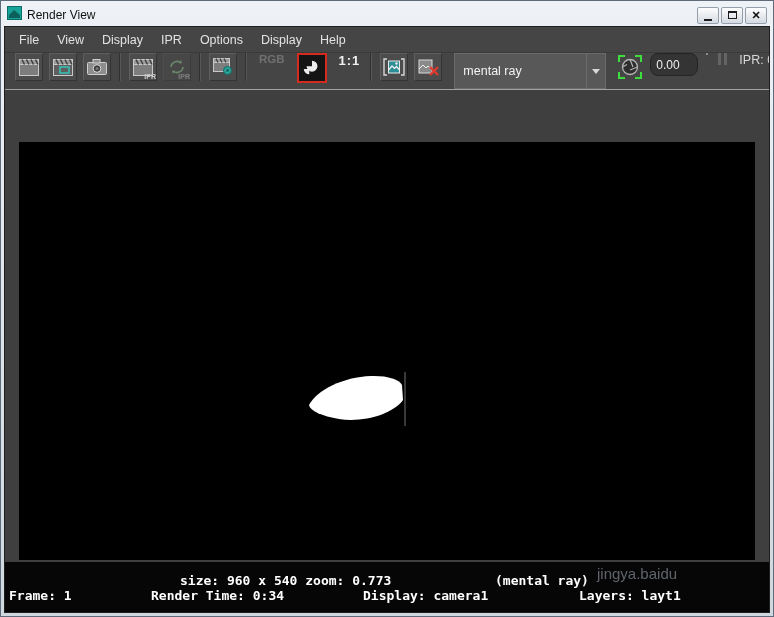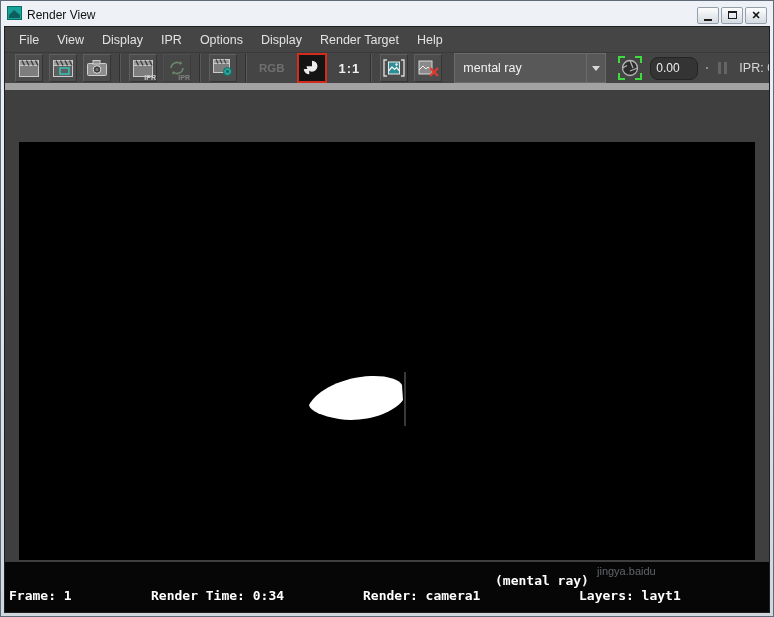--- a/index.html
+++ b/index.html
@@ -24,32 +24,32 @@
   .glyph-max{width:9px;height:8px;border:1px solid #1c1c1c;border-top-width:2px;}
   .glyph-close{font-weight:bold;font-size:11px;color:#111;line-height:1;}
 
   
   .app{flex:1;background:#454545;border:1px solid #1f1f1f;display:flex;flex-direction:column;overflow:hidden;}
 
   .menubar{height:26px;flex:0 0 auto;display:flex;align-items:center;padding-left:5px;
     color:#e2e2e2;font-size:12.5px;background:#454545;border-bottom:1px solid #3a3a3a;}
   .menu-item{padding:13px 9px;line-height:26px;white-space:nowrap;cursor:default;}
 
-  .toolbar{height:37px;flex:0 0 auto;display:flex;align-items:center;background:#454545;border-bottom:7px solid #a3a3a3;}
+  .toolbar{height:37px;flex:0 0 auto;display:flex;align-items:flex-start;background:#454545;border-bottom:1px solid #a3a3a3;}
   .tbtn{width:28px;height:28px;flex:0 0 auto;background:#4c4c4c;
     border:1px solid;border-color:#5e5e5e #343434 #343434 #5e5e5e;
     display:flex;align-items:center;justify-content:center;position:relative;}
   .sep{width:0;height:28px;border-left:1px solid #313131;border-right:1px solid #585858;margin:0 4px;flex:0 0 auto;}
   .grayed{opacity:.42;}
   .red-box{border:2px solid #d22c21;background:#141414;width:30px;height:30px;}
   .tlabel{color:#a9a9a9;font-size:11.5px;font-weight:bold;flex:0 0 auto;}
   .ratio{color:#f0f0f0;font-size:13px;font-weight:bold;letter-spacing:1px;flex:0 0 auto;}
   .ipr-mini{position:absolute;right:0;bottom:0;font-size:7px;color:#cfcfcf;font-weight:bold;}
 
-  .dropdown-wrap{display:flex;flex:0 0 auto;height:30px;}
+  .dropdown-wrap{display:flex;flex:0 0 auto;height:36px;}
   .dropdown{width:132px;background:#585858;border:1px solid #6b6b6b;border-right:none;
     display:flex;align-items:center;padding-left:8px;color:#f2f2f2;font-size:12.5px;}
   .dropdown-arrow{width:20px;background:#585858;border:1px solid #6b6b6b;
     display:flex;align-items:center;justify-content:center;}
   .tri-down{width:0;height:0;border-left:4px solid transparent;border-right:4px solid transparent;border-top:5px solid #d8d8d8;}
 
   .exposure-input{width:48px;height:23px;background:#343434;border:1px solid #242424;color:#eeeeee;
     font-size:12px;padding:0 5px;font-family:"Liberation Sans",sans-serif;flex:0 0 auto;}
   .dot{width:2px;height:2px;background:#8a8a8a;flex:0 0 auto;}
   .pause{display:flex;gap:3px;flex:0 0 auto;}
@@ -62,21 +62,21 @@
   .render-shape{position:absolute;left:0;top:0;filter:blur(.6px);}
 
   
   .statusband{height:50px;flex:0 0 auto;background:#060606;position:relative;color:#ffffff;
     font-family:"DejaVu Sans Mono",monospace;font-weight:bold;font-size:13px;}
   .statusband span{position:absolute;white-space:nowrap;}
   .s1a{left:175px;top:11px;} .s1b{left:490px;top:11px;}
   .s2a{left:4px;top:26px;}   .s2b{left:146px;top:26px;}
   .s2c{left:358px;top:26px;} .s2d{left:574px;top:26px;}
   .watermark{left:592px;top:3px;color:#98a2ac;opacity:.6;font-family:"Liberation Sans",sans-serif;
-    font-weight:normal;font-size:11px;}
+    font-weight:normal;font-size:15px;}
 </style>
 </head>
 <body>
 
 <div class="window">
 
   <div class="titlebar">
     <span>
       <svg width="15" height="14" viewBox="0 0 15 14">
         <rect x="0.5" y="0.5" width="14" height="13" fill="#17a29a" stroke="#0b6d67"></rect>
@@ -99,21 +99,20 @@
 
   <div class="app">
 
     <div class="menubar">
       <span class="menu-item">File</span>
       <span class="menu-item">View</span>
       <span class="menu-item">Display</span>
       <span class="menu-item">IPR</span>
       <span class="menu-item">Options</span>
       <span class="menu-item">Display</span>
-      <span class="menu-item">Render Target</span>
       <span class="menu-item">Help</span>
     </div>
 
     <div class="toolbar">
 
       <div class="tbtn" style="margin-left:10px">
         <svg width="20" height="17" viewBox="0 0 20 17">
           <rect x="0.5" y="5.5" width="19" height="11" fill="#7d7d7d" stroke="#c9c9c9"></rect>
           <rect x="0.5" y="0.5" width="19" height="5" fill="#9b9b9b" stroke="#c9c9c9"></rect>
           <path d="M3 0.5 L5.5 5.5 M7.5 0.5 L10 5.5 M12 0.5 L14.5 5.5 M16.5 0.5 L19 5.5" stroke="#3c3c3c" stroke-width="1.4" fill="none"></path>
@@ -242,22 +241,23 @@
                    C 298 248, 324 235, 352 234
                    C 368 233.5, 380 237, 383 243
                    L 384 258
                    C 374 272, 344 281, 320 277
                    C 303 274, 291 269, 290 263 Z" fill="#ffffff"></path>
         </svg>
       </div>
     </div>
 
     <div class="statusband">
+      <span class="s1a">size: 960 x 540 zoom: 0.773</span>
       <span class="s1b">(mental ray)</span>
       <span class="s2a">Frame: 1</span>
       <span class="s2b">Render Time: 0:34</span>
-      <span class="s2c">Render: camera1</span>
+      <span class="s2c">Display: camera1</span>
       <span class="s2d">Layers: layt1</span>
       <span class="watermark">jingya.baidu</span>
     </div>
 
   </div>
 </div>
 
 </body></html>

